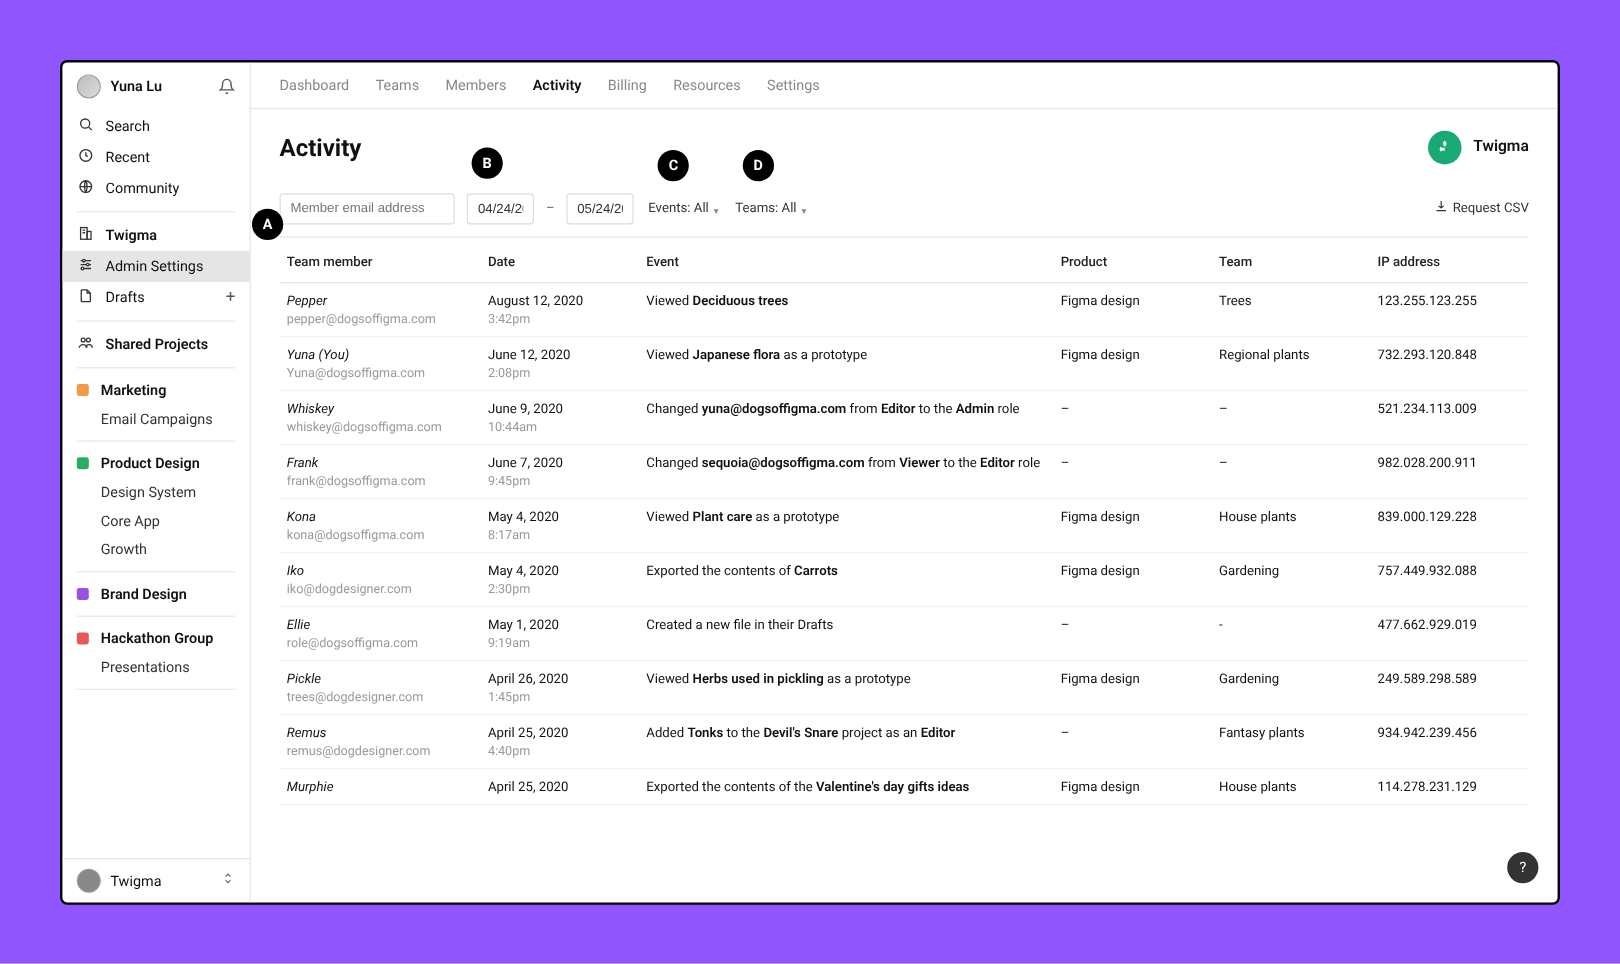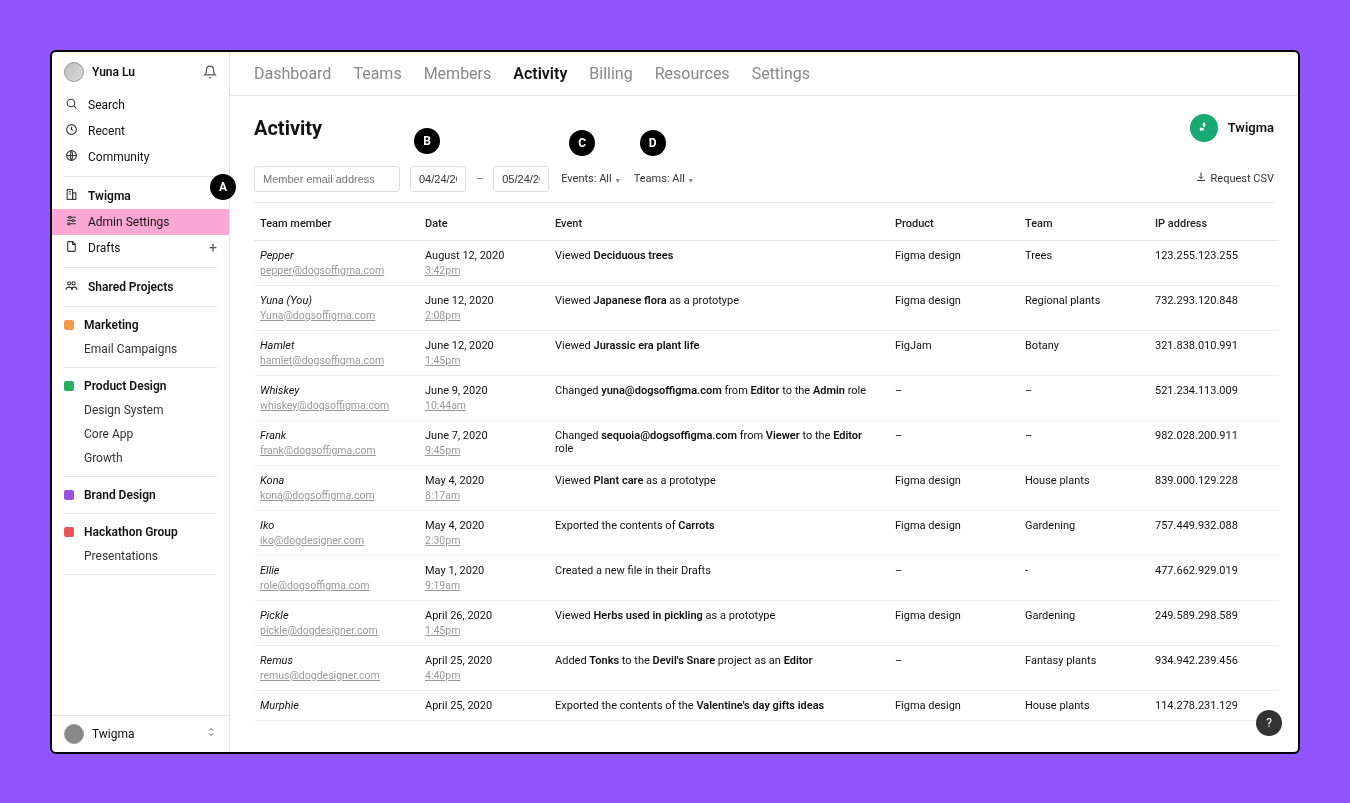--- a/index.html
+++ b/index.html
@@ -20,21 +20,21 @@
     background: #fff;
     border: 2px solid #000;
     border-radius: 6px;
     display: flex;
     overflow: hidden;
     position: relative;
   }
 
   
   .sidebar {
-    width: 178px;
+    width: 157px;
     border-right: 1px solid #e5e5e5;
     display: flex;
     flex-direction: column;
     position: relative;
     text-align: center;
   }
   .user-row {
     display: flex;
     align-items: center;
     padding: 10px 12px;
@@ -54,21 +54,21 @@
     display:flex; align-items:center; gap:10px;
     padding: 5px 12px;
     font-size: 12px;
     color:#111;
     cursor:pointer;
   }
   .nav-item.sub { padding-left: 32px; color:#333; font-weight:400;}
   .nav-item .glyph { width:14px; text-align:center; color:#333;}
   .section-sep { height:1px; background:#e5e5e5; margin: 6px 12px; }
   .nav-item.active {
-    background:#f9a8d4;
+    background:#e5e5e5;
   }
   .nav-item.bold { font-weight:600; }
   .nav-item .plus { margin-left:auto; color:#555; font-size:14px;}
   .chip {
     width:10px; height:10px; border-radius:2px; display:inline-block;
   }
   .sidebar-bottom {
     margin-top:auto;
     border-top:1px solid #e5e5e5;
     display:flex; align-items:center; justify-content:space-between;
@@ -76,21 +76,21 @@
   }
   .sidebar-bottom .left { display:flex; align-items:center; gap:8px;}
   .sort-icon { font-size:12px; color:#666; }
 
   
   .main { flex:1; display:flex; flex-direction:column; overflow:hidden;}
   .topnav {
     display:flex; gap:22px;
     padding: 12px 24px;
     border-bottom:1px solid #e5e5e5;
-    font-size:16px;
+    font-size:12px;
   }
   .topnav a { color:#888; text-decoration:none; cursor:pointer;}
   .topnav a.active { color:#111; font-weight:600; }
 
   .content { padding: 18px 24px; overflow:auto; flex:1; position:relative;}
   .page-header {
     display:flex; justify-content:space-between; align-items:center;
     margin-bottom: 24px;
   }
   .page-title { font-size:20px; font-weight:700; }
@@ -148,21 +148,21 @@
     text-align:left; font-size:11px; padding: 8px 6px;
     vertical-align:top;
   }
   .tbl thead th {
     color:#222; font-weight:500;
     border-bottom:1px solid #e5e5e5;
     padding-top:14px; padding-bottom:10px;
   }
   .tbl tbody tr { border-bottom:1px solid #f0f0f0; }
   .member-name { font-size:11px; color:#111;font-style:italic; }
-  .member-email, .time-sub { font-size:10.5px; color:#999; margin-top:2px;text-decoration:underline; }
+  .member-email, .time-sub { font-size:10.5px; color:#999; margin-top:2px; }
   .event-text b { font-weight:600; }
   .col-member { width:165px; }
   .col-date   { width:130px; }
   .col-event  { width:340px; }
   .col-product{ width:130px; }
   .col-team   { width:130px; }
   .col-ip     { width:130px; }
 
   .help-fab {
     position:absolute; right:16px; bottom:16px;
@@ -441,36 +441,20 @@
               </td>
               <td>
                 <div class="event-text">Viewed <b>Japanese flora</b> as a prototype</div>
               </td>
               <td>Figma design</td>
               <td>Regional plants</td>
               <td>732.293.120.848</td>
             </tr>
             <tr>
               <td>
-                <div class="member-name">Hamlet</div>
-                <div class="member-email">hamlet@dogsoffigma.com</div>
-              </td>
-              <td>
-                <div>June 12, 2020</div>
-                <div class="time-sub">1:45pm</div>
-              </td>
-              <td>
-                <div class="event-text">Viewed <b>Jurassic era plant life</b></div>
-              </td>
-              <td>FigJam</td>
-              <td>Botany</td>
-              <td>321.838.010.991</td>
-            </tr>
-            <tr>
-              <td>
                 <div class="member-name">Whiskey</div>
                 <div class="member-email">whiskey@dogsoffigma.com</div>
               </td>
               <td>
                 <div>June 9, 2020</div>
                 <div class="time-sub">10:44am</div>
               </td>
               <td>
                 <div class="event-text">Changed <b>yuna@dogsoffigma.com</b> from <b>Editor</b> to the <b>Admin</b> role</div>
               </td>
@@ -538,21 +522,21 @@
               <td>
                 <div class="event-text">Created a new file in their Drafts</div>
               </td>
               <td>–</td>
               <td>-</td>
               <td>477.662.929.019</td>
             </tr>
             <tr>
               <td>
                 <div class="member-name">Pickle</div>
-                <div class="member-email">pickle@dogdesigner.com</div>
+                <div class="member-email">trees@dogdesigner.com</div>
               </td>
               <td>
                 <div>April 26, 2020</div>
                 <div class="time-sub">1:45pm</div>
               </td>
               <td>
                 <div class="event-text">Viewed <b>Herbs used in pickling</b> as a prototype</div>
               </td>
               <td>Figma design</td>
               <td>Gardening</td>

